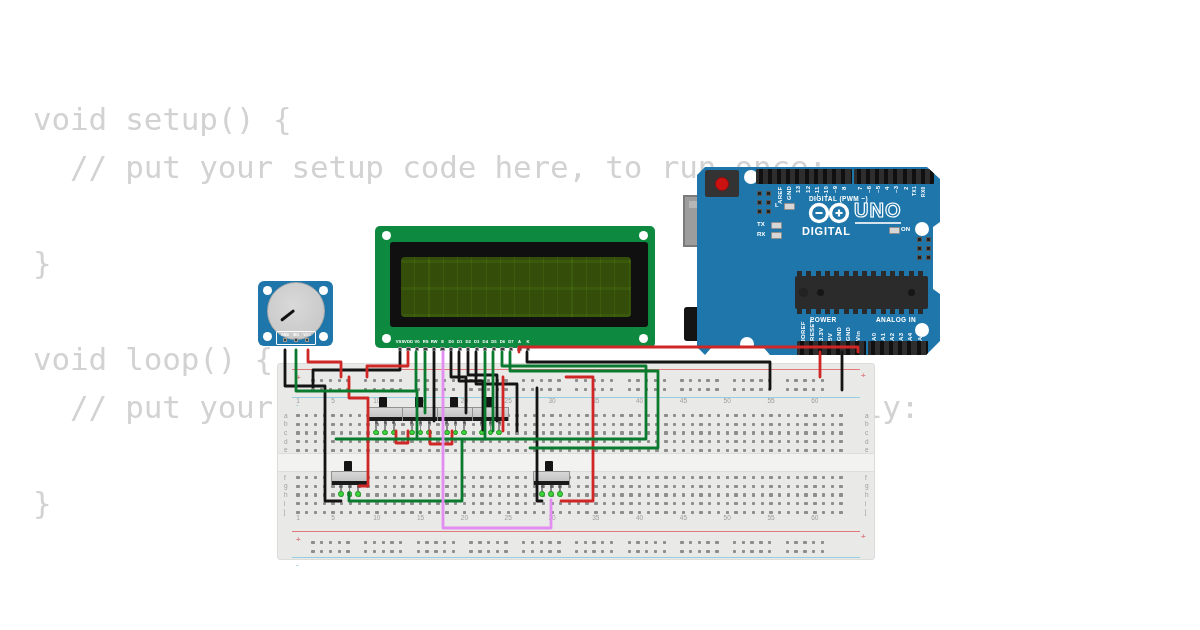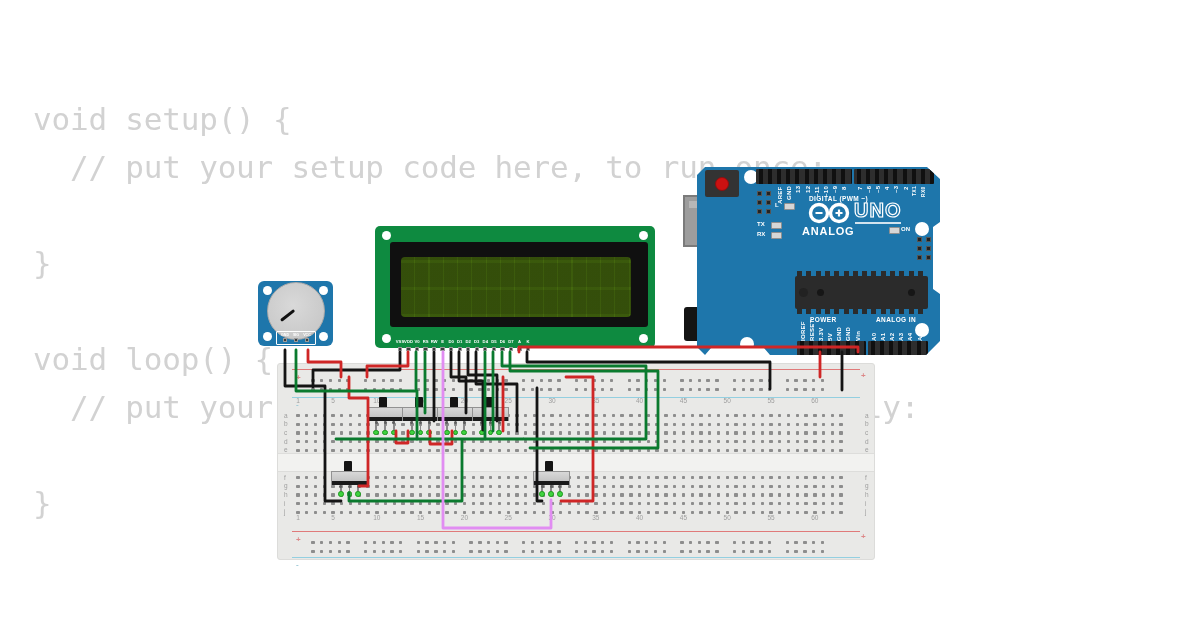--- a/index.html
+++ b/index.html
@@ -1162,21 +1162,21 @@
         <div class="ledlab" style="left:204px;top:59px">ON</div>
         <svg class="abs" style="left:109px;top:31px" width="48" height="30" viewBox="0 0 48 30">
   <circle cx="13" cy="15" r="8.5" fill="none" stroke="#fff" stroke-width="3.4"></circle>
   <circle cx="33" cy="15" r="8.5" fill="none" stroke="#fff" stroke-width="3.4"></circle>
   <line x1="9.5" y1="15" x2="16.5" y2="15" stroke="#fff" stroke-width="2.2"></line>
   <line x1="29.5" y1="15" x2="36.5" y2="15" stroke="#fff" stroke-width="2.2"></line>
   <line x1="33" y1="11.5" x2="33" y2="18.5" stroke="#fff" stroke-width="2.2"></line>
         </svg>
         <div class="unotext-uno" style="left:157px;top:32px">UNO</div>
         <div class="whitebar" style="left:158px;top:55px;width:46px;height:1.5px;opacity:.8"></div>
-        <div class="cap" style="left:105px;top:58px;font-size:11px;letter-spacing:.8px">ANALOG</div>
+        <div class="cap" style="left:105px;top:58px;font-size:11px;letter-spacing:.8px">DIGITAL</div>
         <div class="icsp" style="left:220px;top:70px"></div>
         <div class="icsp" style="left:229px;top:70px"></div>
         <div class="icsp" style="left:220px;top:79px"></div>
         <div class="icsp" style="left:229px;top:79px"></div>
         <div class="icsp" style="left:220px;top:88px"></div>
         <div class="icsp" style="left:229px;top:88px"></div>
         <div class="icsp" style="left:60px;top:24px"></div>
         <div class="icsp" style="left:69px;top:24px"></div>
         <div class="icsp" style="left:60px;top:33px"></div>
         <div class="icsp" style="left:69px;top:33px"></div>

